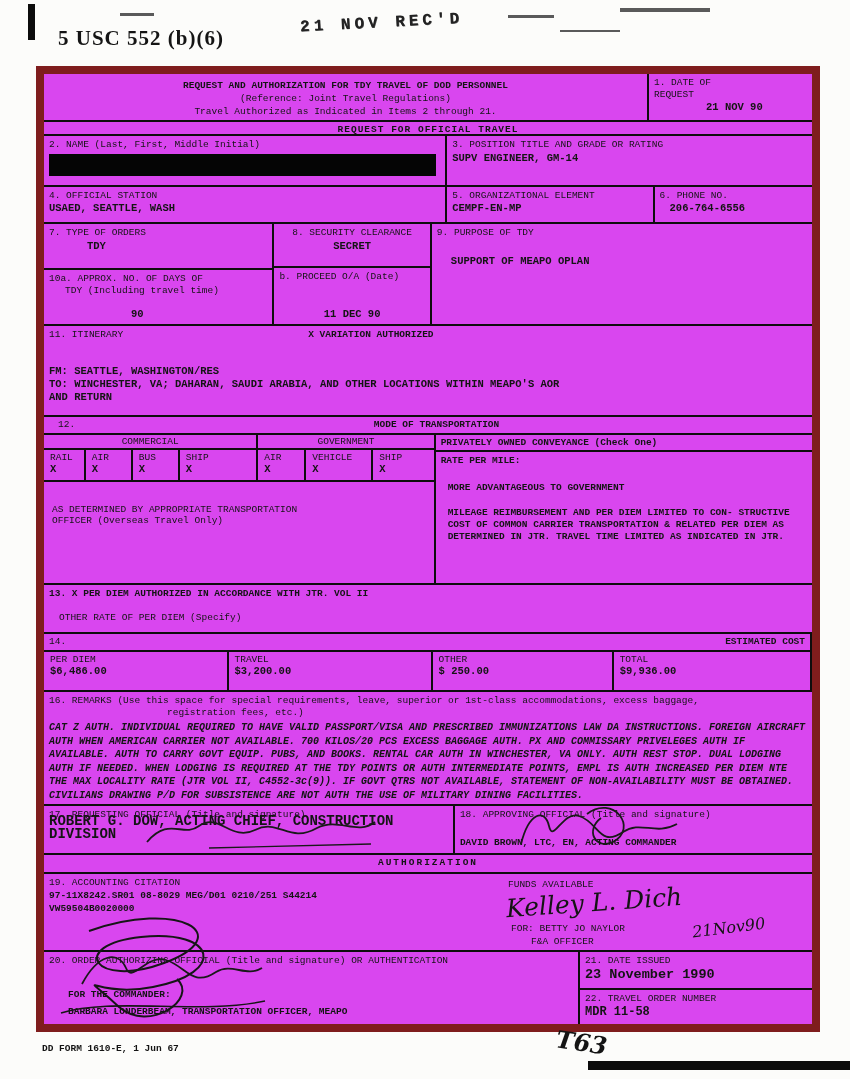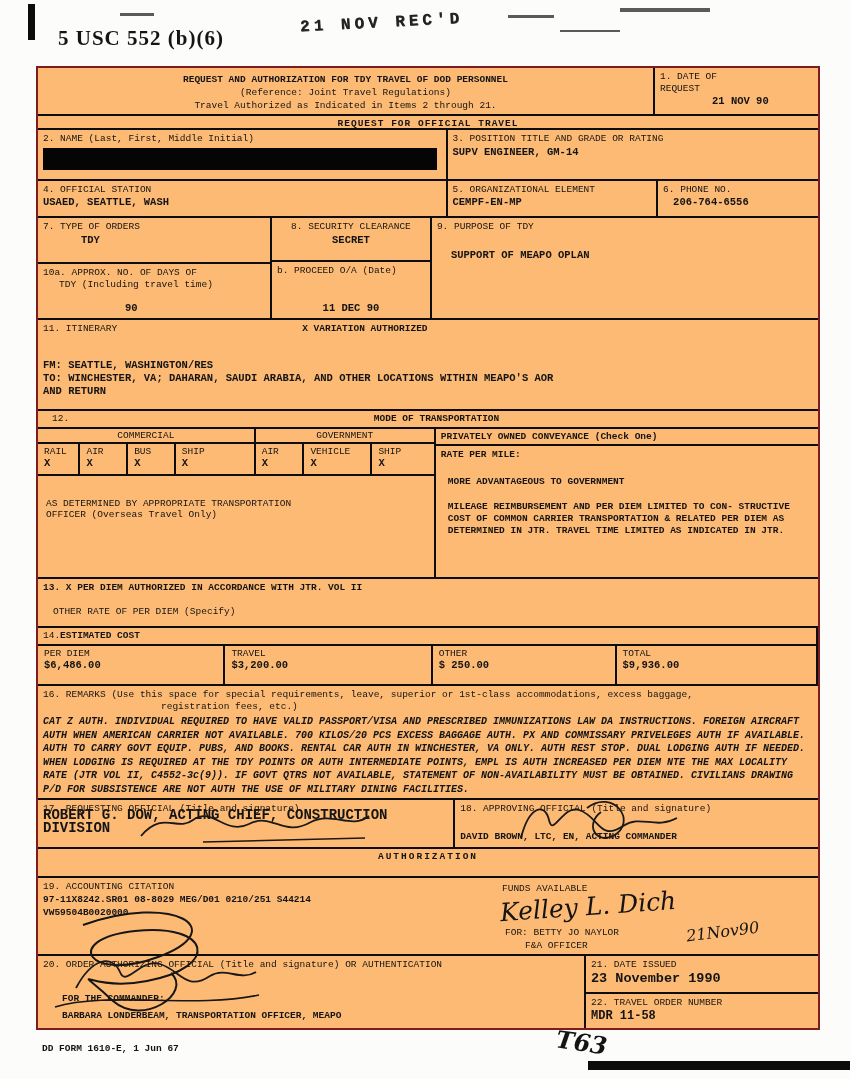--- a/index.html
+++ b/index.html
@@ -20,21 +20,21 @@
     position: absolute; left: 300px; top: 14px;
     font-weight: bold; font-size: 16px; letter-spacing: 4px;
     transform: rotate(-3deg);
     color: #222; text-shadow: 0.5px 0.5px 0 #555;
   }
   .artifact { position: absolute; background: #0c0c0c; }
   .speck { position: absolute; background: #5a5a5a; }
 
   .form {
     position: absolute; left: 36px; top: 66px; width: 784px;
-    border: 2px solid #7f1d1d; background: #fdba74;
+    border: 8px solid #7f1d1d; background: #d946ef;
   }
   .row { display: flex; border-bottom: 2px solid #0d0d0d; position: relative; }
   .row.last { border-bottom: none; }
   .cell { padding: 3px 5px; border-right: 2px solid #0d0d0d; position: relative; }
   .cell.end { border-right: none; }
   .col { display: flex; flex-direction: column; border-right: 2px solid #0d0d0d; }
   .subcell { padding: 3px 5px; position: relative; }
   .lbl { font-size: 9.5px; line-height: 11.5px; }
   .val { font-size: 10.5px; line-height: 13px; font-weight: bold; }
   .big { font-size: 13.5px; font-weight: bold; }
@@ -213,21 +213,21 @@
     <div class="cell end" style="flex:1">
       <div class="lbl" style="font-weight:bold">13.   X PER DIEM AUTHORIZED IN ACCORDANCE WITH JTR. VOL II</div>
       <div class="lbl" style="margin-top:12px;margin-left:10px">OTHER RATE OF PER DIEM (Specify)</div>
     </div>
   </div>
 
   <div class="row" style="height:58px">
     <div style="flex:1;display:flex;flex-direction:column;border-right:2px solid #0d0d0d">
       <div style="display:flex;border-bottom:2px solid #0d0d0d;padding:2px 5px">
         <span class="lbl">14.</span>
-        <span class="lbl" style="flex:1;text-align:left;font-weight:bold">ESTIMATED COST</span>
+        <span class="lbl" style="flex:1;text-align:right;font-weight:bold">ESTIMATED COST</span>
       </div>
       <div style="display:flex;flex:1">
         <div class="tcol" style="flex:148">
           <div class="lbl">PER DIEM</div>
           <div class="val">$6,486.00</div>
         </div>
         <div class="tcol" style="flex:165">
           <div class="lbl">TRAVEL</div>
           <div class="val">$3,200.00</div>
         </div>
@@ -263,21 +263,21 @@
     <div class="cell end" style="flex:1">
       <div class="lbl">18. APPROVING OFFICIAL (Title and signature)</div>
       <div class="val" style="position:absolute;bottom:4px;left:5px;font-size:9.5px">DAVID BROWN, LTC, EN, ACTING COMMANDER</div>
       <svg class="sig" style="left:60px;top:-6px" width="190" height="52" viewBox="0 0 190 52">
         <path d="M6,44 C14,12 30,8 34,26 C38,44 48,10 64,16 C84,22 84,48 108,32 C126,20 140,36 162,24" stroke="#191919" stroke-width="1.8" fill="none"></path>
         <path d="M72,14 C98,-6 124,28 98,42 C80,50 70,30 86,18" stroke="#191919" stroke-width="1.8" fill="none"></path>
       </svg>
     </div>
   </div>
 
-  <div class="row" style="height:29px">
+  <div class="row" style="height:19px">
     <div class="band-text" style="letter-spacing:2px">AUTHORIZATION</div>
   </div>
 
   <div class="row" style="height:78px">
     <div class="cell end" style="flex:1">
       <div class="lbl">19. ACCOUNTING CITATION</div>
       <div class="val" style="font-size:9.5px">97-11X8242.SR01 08-8029 MEG/D01 0210/251 S44214</div>
       <div class="val" style="font-size:9.5px">VW59504B0020000</div>
       <div class="lbl" style="position:absolute;left:464px;top:5px;font-weight:normal">FUNDS AVAILABLE</div>
       <div class="hand" style="left:462px;top:14px;font-size:25px;transform:rotate(-4deg)">Kelley L. Dich</div>

